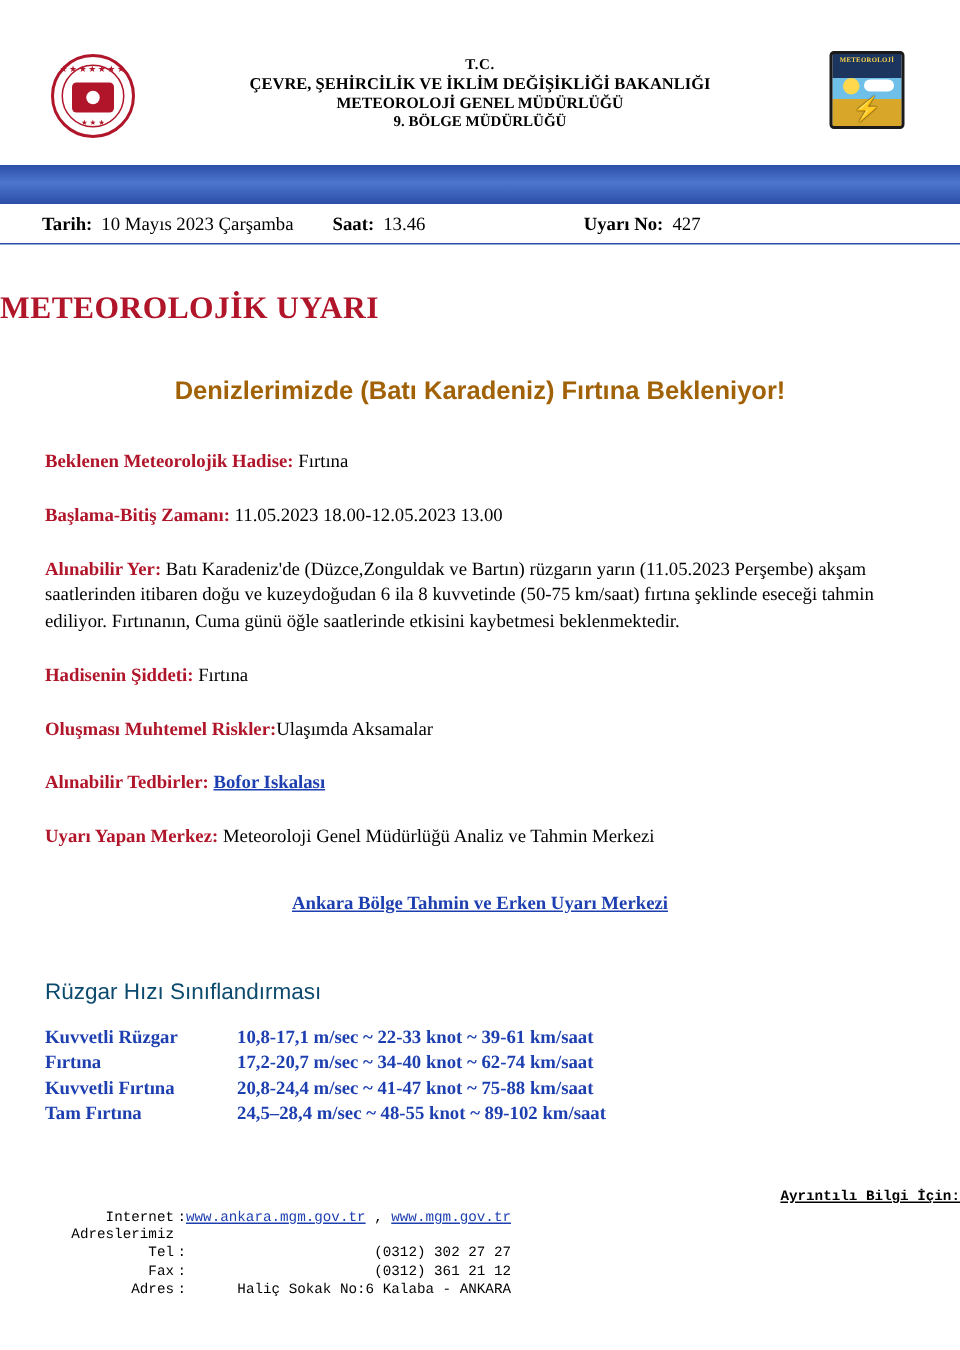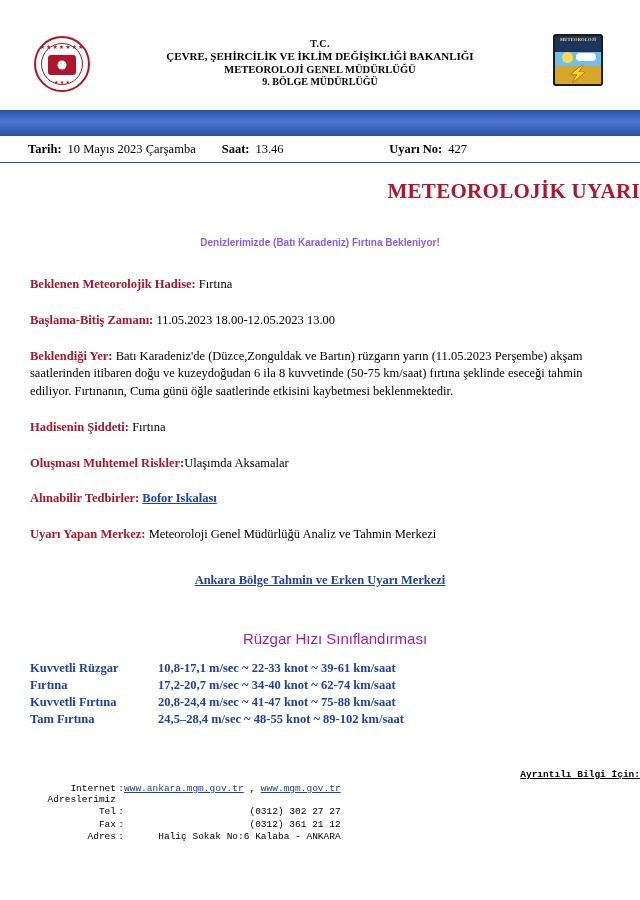--- a/index.html
+++ b/index.html
@@ -175,34 +175,34 @@
   .meta-right { margin-left: auto; display: flex; align-items: baseline; gap: 6px; padding-right: 145px;}
   .meta-label { font-weight: bold; }
   .meta-rule {
     height: 1px;
     background: #2b4ea8;
     margin: 0 0 0 0;
   }
 
   
   .doc-title {
-    text-align: right;
+    text-align: left;
     color: #b0152a;
     font-weight: bold;
     font-size: 21px;
     letter-spacing: .3px;
-    margin-top: 16px;
+    margin-top: 30px;
   }
   .subtitle {
     text-align: center;
     font-family: "Liberation Sans", sans-serif;
     font-weight: bold;
-    font-size: 10px;
+    font-size: 17px;
     margin-top: 33px;
-    color: #8b5cf6;
+    color: #a16207;
   }
 
   
   .body {
     padding: 0 30px;
     box-sizing: border-box;
     margin-top: 28px;
   }
   .field {
     margin-bottom: 18px;
@@ -227,24 +227,23 @@
   .center-link a {
     color: #1d3fb0;
     text-decoration: underline;
     font-weight: bold;
     font-size: 12.5px;
   }
 
   
   .class-title {
     font-family: "Liberation Sans", sans-serif;
-    color: #a21caf;
+    color: #0c4a6e;
     font-size: 15px;
     margin: 42px 0 0 30px;
-    text-align: center;
   }
   .class-table {
     margin: 14px 0 0 30px;
     border-collapse: collapse;
     font-size: 12.5px;
     color: #1d3fb0;
     font-weight: bold;
   }
   .class-table td {
     padding: 0 0 2px 0;
@@ -332,21 +331,21 @@
   <div class="subtitle">Denizlerimizde (Batı Karadeniz) Fırtına Bekleniyor!</div>
 
   <div class="body">
     <div class="field">
       <span class="k">Beklenen Meteorolojik Hadise:</span><span class="v"> Fırtına</span>
     </div>
     <div class="field">
       <span class="k">Başlama-Bitiş Zamanı:</span><span class="v"> 11.05.2023 18.00-12.05.2023 13.00</span>
     </div>
     <div class="field wrap">
-      <span class="k">Beklendiği Yer:</span><span class="v"> Batı Karadeniz'de (Düzce,Zonguldak ve Bartın) rüzgarın yarın (11.05.2023 Perşembe) akşam saatlerinden itibaren doğu ve kuzeydoğudan 6 ila 8 kuvvetinde (50-75 km/saat) fırtına şeklinde eseceği tahmin ediliyor. Fırtınanın, Cuma günü öğle saatlerinde etkisini kaybetmesi beklenmektedir.</span>
+      <span class="k">Alınabilir Yer:</span><span class="v"> Batı Karadeniz'de (Düzce,Zonguldak ve Bartın) rüzgarın yarın (11.05.2023 Perşembe) akşam saatlerinden itibaren doğu ve kuzeydoğudan 6 ila 8 kuvvetinde (50-75 km/saat) fırtına şeklinde eseceği tahmin ediliyor. Fırtınanın, Cuma günü öğle saatlerinde etkisini kaybetmesi beklenmektedir.</span>
     </div>
     <div class="field">
       <span class="k">Hadisenin Şiddeti:</span><span class="v"> Fırtına</span>
     </div>
     <div class="field">
       <span class="k">Oluşması Muhtemel Riskler:</span><span class="v">Ulaşımda Aksamalar</span>
     </div>
     <div class="field">
       <span class="k">Alınabilir Tedbirler:</span><span>&nbsp;</span><a class="link-ul" href="#">Bofor Iskalası</a>
     </div>

